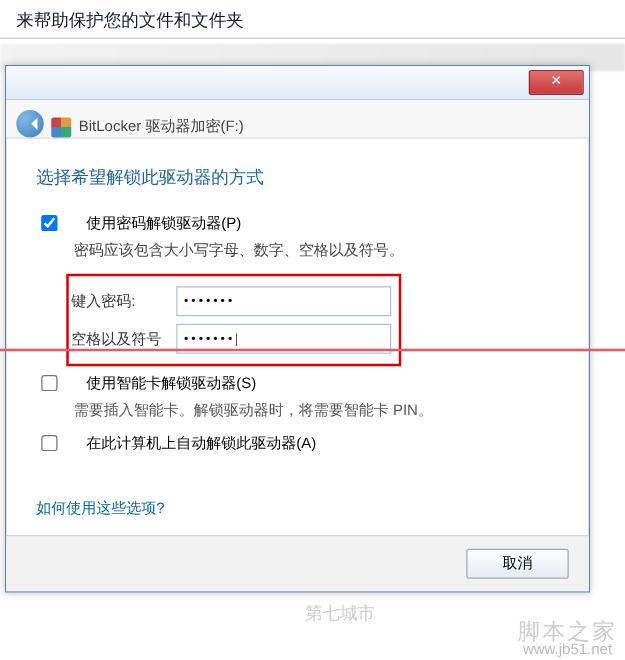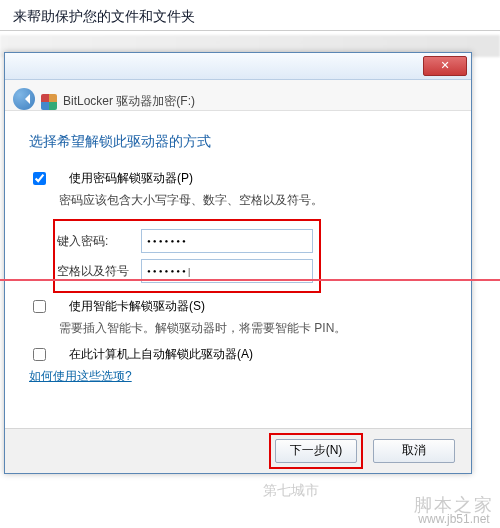--- a/index.html
+++ b/index.html
@@ -17,28 +17,28 @@
 .content{padding:14px 24px 8px 24px}
 .heading{color:#1e63a8;font-size:14px;margin:8px 0 18px 0}
 .row{display:flex;align-items:center;gap:20px;margin:4px 0}
 .chk{width:13px;height:13px}
 .hint{color:#444;margin:4px 0 10px 30px}
 .field{display:flex;align-items:center;margin:6px 0 6px 30px}
 .flabel{width:78px;margin-right:6px;color:#333}
 .pw{width:160px;height:20px;border:1px solid #a9c4e0;padding:1px 5px;font-family:Verdana;letter-spacing:2px;font-size:11px}
 .redbox{border:2px solid #e00000;padding:2px}
 .opthint{color:#555;margin:4px 0 8px 30px}
-.link{color:#0b66a8;text-decoration:underline;cursor:pointer;display:inline-block}
+.link{color:#0b66a8;cursor:pointer;margin-top:30px;display:inline-block}
 .footer{position:absolute;left:0;right:0;bottom:0;height:44px;border-top:1px solid #d6d6d6;background:#f1f1f1;display:flex;justify-content:flex-end;align-items:center;gap:10px;padding-right:16px}
 .btn{min-width:80px;height:22px;border:1px solid #9aa9bd;background:linear-gradient(#fdfdfd,#e6ecf3);border-radius:2px;text-align:center;line-height:20px;cursor:pointer;font-size:12px}
 .btnwrap{border:2px solid #e00000;padding:4px}
 .hrule{position:absolute;left:-6px;right:-470px;height:2px;background:#e56;top:226px}
 .wm{position:absolute;right:6px;bottom:2px;text-align:center;font-size:12px;color:#bbb;line-height:14px}
 .wm .big{font-size:18px;color:#ccc;letter-spacing:2px}
-.wm2{position:absolute;left:263px;bottom:28px;color:#ccc;font-size:14px}
+.wm2{position:absolute;left:244px;bottom:28px;color:#ccc;font-size:14px}
 </style>
 </head>
 <body>
 
 <div class="page-title">来帮助保护您的文件和文件夹</div>
 <div class="hr"></div>
 <div class="blur-row"></div>
 
 <div class="win">
   <div class="titlebar">
@@ -80,23 +80,20 @@
 
     <div class="row">
       <input type="checkbox" class="chk" style="">
       <span>在此计算机上自动解锁此驱动器(A)</span>
     </div>
 
     <a class="link">如何使用这些选项?</a>
   </div>
 
   <div class="footer">
-    <div class="btnwrap">
-      <div class="btn">下一步(N)</div>
-    </div>
     <div class="btn">取消</div>
   </div>
 </div>
 
 <div class="wm2"><span>第七城市</span></div>
 <div class="wm">
   <div class="big">脚本之家</div>
   <div>www.jb51.net</div>
 </div>
 

